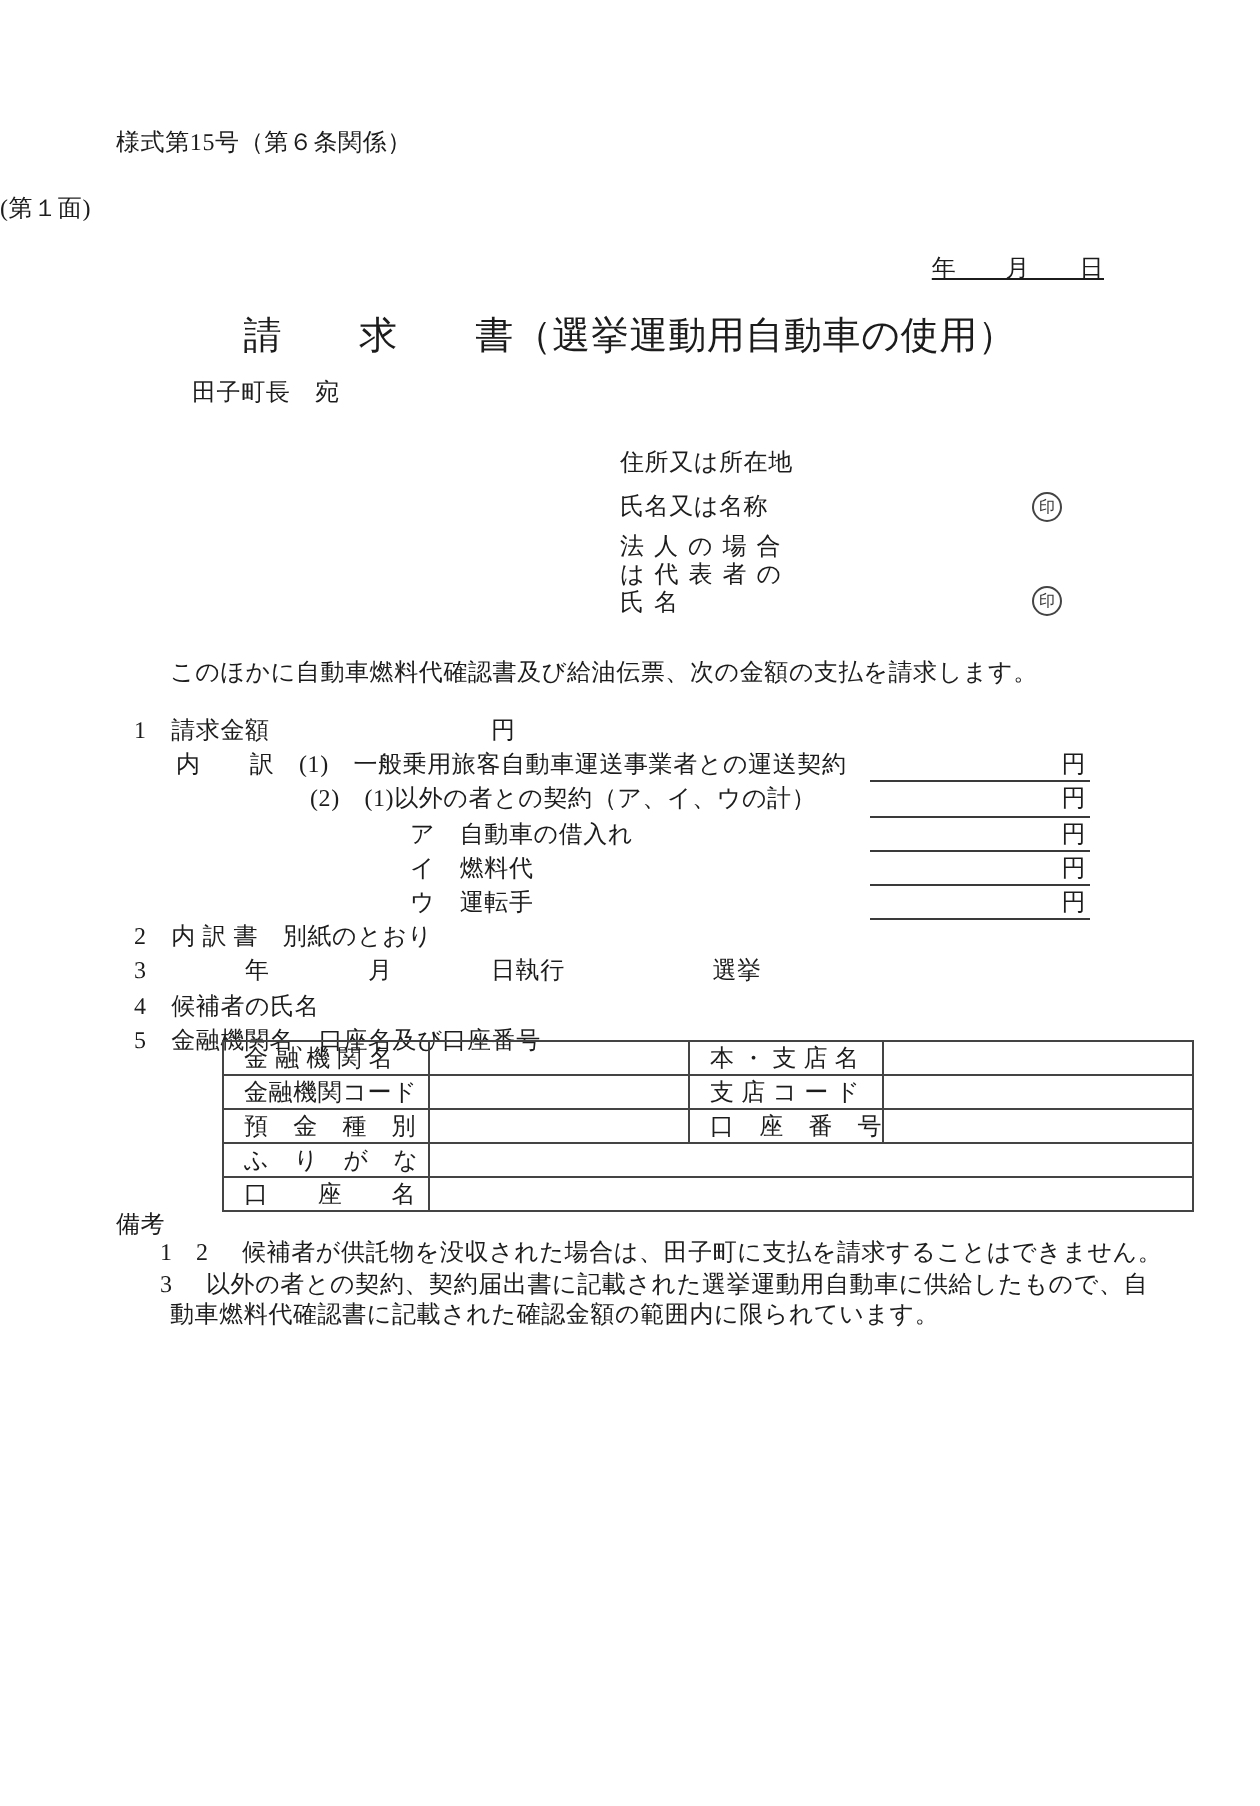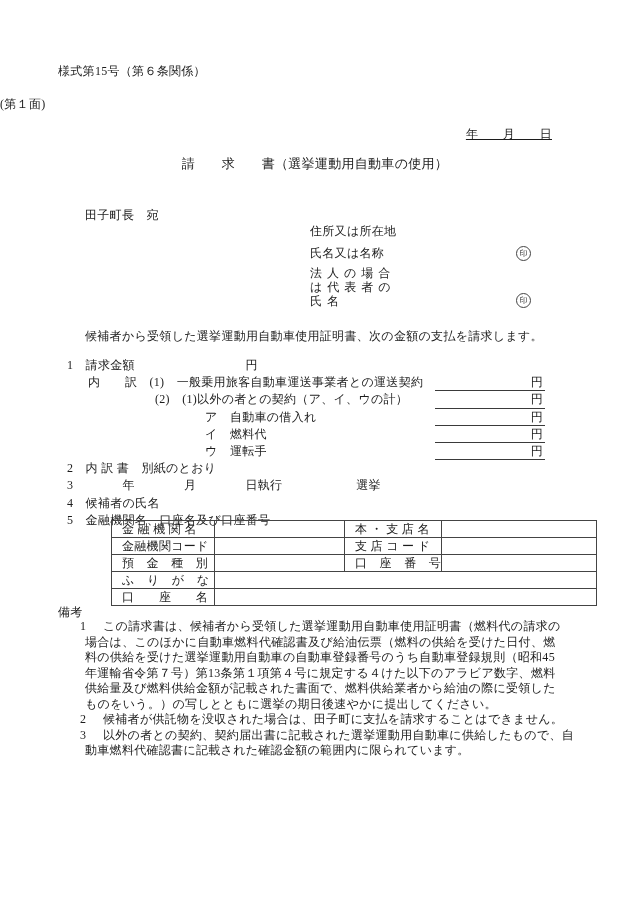--- a/index.html
+++ b/index.html
@@ -7,22 +7,22 @@
     width:630px;height:903px;position:relative;
     background:#ffffff;color:#1c1c1c;
     font-family:"Liberation Serif","DejaVu Serif",serif;
     font-size:12px;letter-spacing:0.3px;
   }
   .abs{position:absolute;}
   
   .form-number{left:58px;top:63px;}
   .face-label{left:0;top:96px;width:630px;text-align:left;}
   .date-line{right:78px;top:126px;text-decoration:underline;}
-  .doc-title{left:0;top:155px;width:630px;text-align:center;font-size:13px;}
-  .addressee{left:85px;top:188px;margin-top:19px;}
+  .doc-title{left:0;top:155px;width:630px;text-align:center;font-size:19px;}
+  .addressee{left:96px;top:188px;}
   
   .addr-block{left:310px;top:220px;width:221px;}
   .addr-row{height:22px;line-height:22px;}
   .addr-row.flex{display:flex;justify-content:space-between;align-items:center;}
   .corp-row{display:flex;justify-content:space-between;align-items:flex-end;margin-top:2px;}
   .corp-lines{white-space:pre-line;line-height:14px;letter-spacing:5px;}
   .seal{
     display:inline-flex;width:13px;height:13px;border:1px solid #444;border-radius:50%;
     font-size:8px;line-height:13px;align-items:center;justify-content:center;
     letter-spacing:0;color:#333;flex:0 0 auto;
@@ -73,21 +73,21 @@
     <span class="seal">印</span>
   </div>
   <div class="corp-row">
     <div class="corp-lines">法人の場合
 は代表者の
 氏名</div>
     <span class="seal">印</span>
   </div>
 </div>
 
-<div class="abs intro">候補者から受領した選挙運動用自動車使用証明書、次の金額の支払を請求します。</div>
+<div class="abs intro">このほかに自動車燃料代確認書及び給油伝票、次の金額の支払を請求します。</div>
 
 <div class="abs claim-list">
   <div class="plain-line">1　請求金額　　　　　　　　　円</div>
 
   <div class="amt-row">
     <span class="amt-label ind1">内　　訳　(1)　一般乗用旅客自動車運送事業者との運送契約</span>
     <span class="amt-unit">円</span>
   </div>
   <div class="amt-row">
     <span class="amt-label ind2">(2)　(1)以外の者との契約（ア、イ、ウの計）</span>
@@ -148,26 +148,20 @@
       <td class="val" colspan="3"></td>
     </tr>
   </tbody>
     </table>
 </div>
 
 <div class="abs remarks-label">備考</div>
 <div class="abs remarks-notes">
   <div class="note">
     <span class="note-num">1</span>
-    <div class="note-text">この請求書は、候補者から受領した選挙運動用自動車使用証明書（燃料代の請求の
-場合は、このほかに自動車燃料代確認書及び給油伝票（燃料の供給を受けた日付、燃
-料の供給を受けた選挙運動用自動車の自動車登録番号のうち自動車登録規則（昭和45
-年運輸省令第７号）第13条第１項第４号に規定する４けた以下のアラビア数字、燃料
-供給量及び燃料供給金額が記載された書面で、燃料供給業者から給油の際に受領した
-ものをいう。）の写しとともに選挙の期日後速やかに提出してください。</div>
   </div>
   <div class="note">
     <span class="note-num">2</span>
     <div class="note-text">候補者が供託物を没収された場合は、田子町に支払を請求することはできません。</div>
   </div>
   <div class="note">
     <span class="note-num">3</span>
     <div class="note-text">以外の者との契約、契約届出書に記載された選挙運動用自動車に供給したもので、自
 動車燃料代確認書に記載された確認金額の範囲内に限られています。</div>
   </div>

